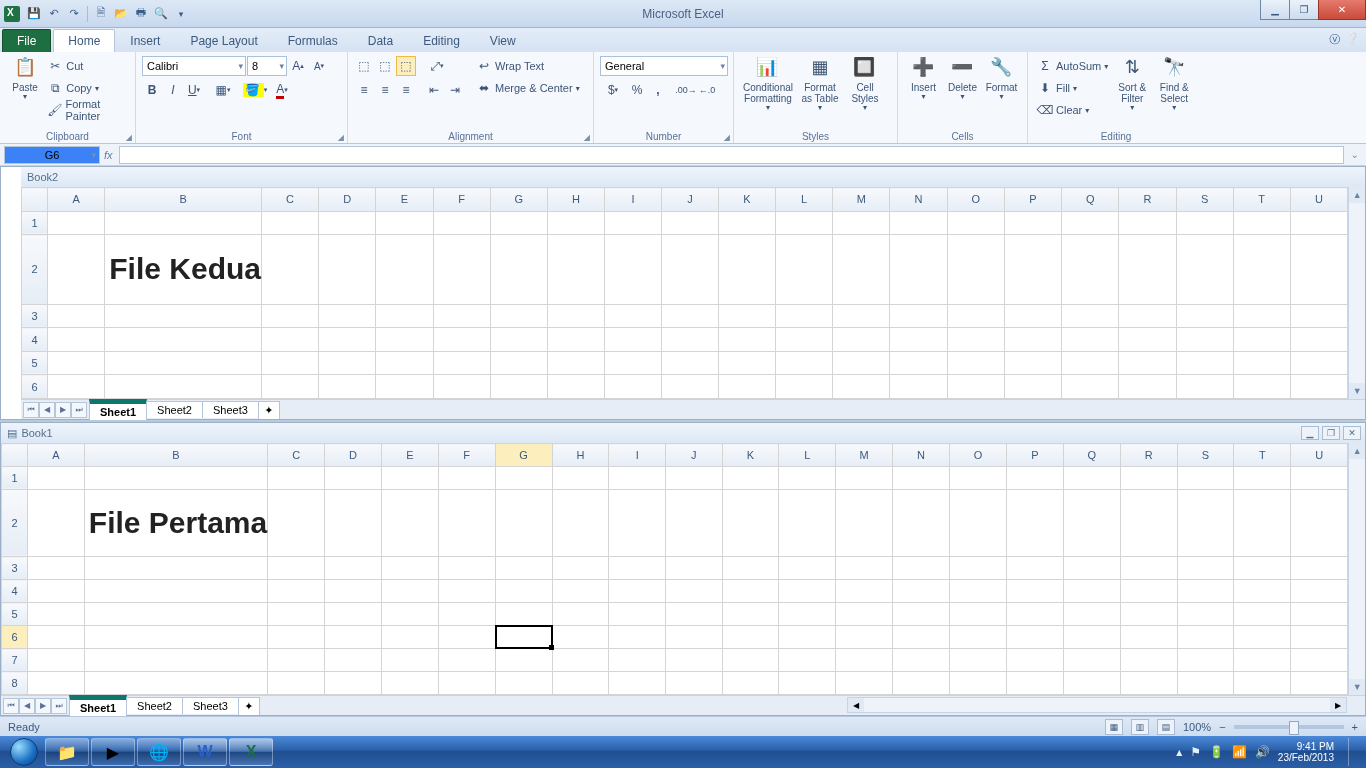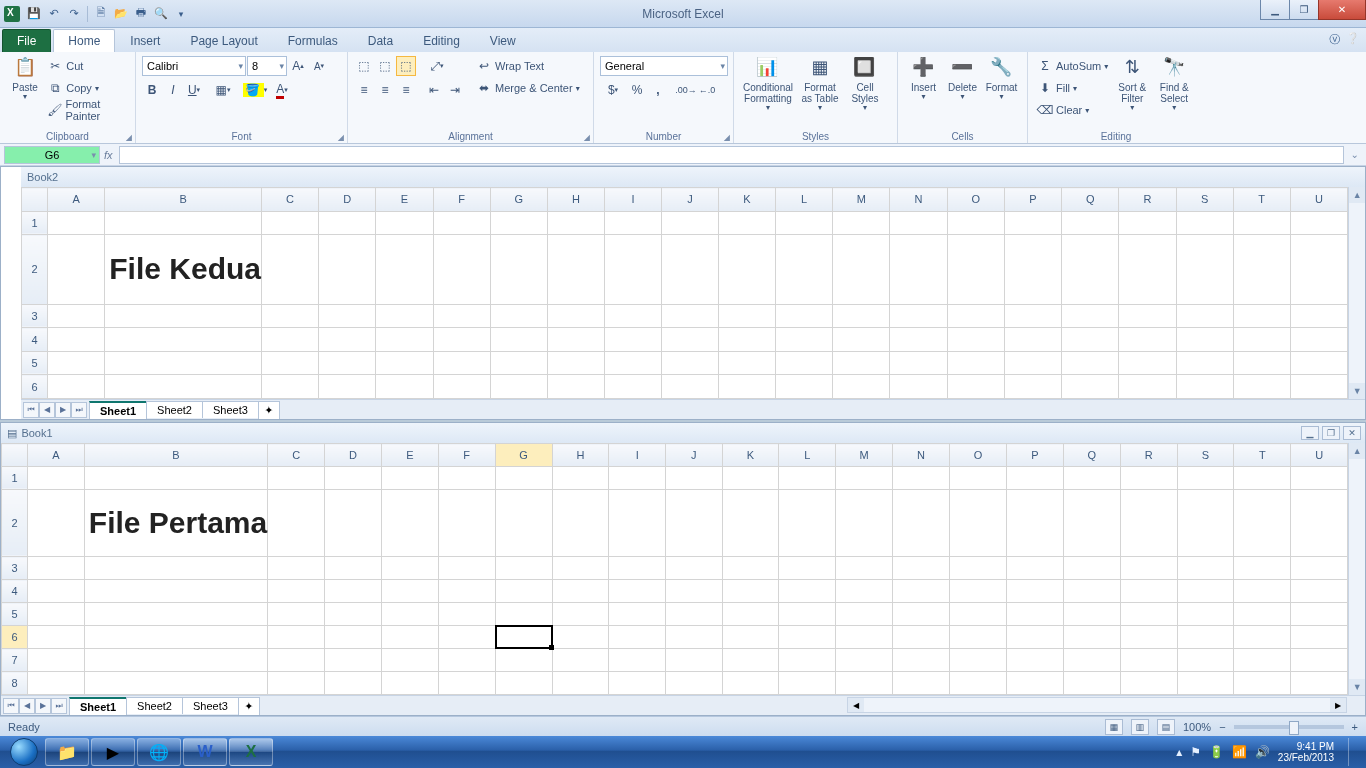--- a/index.html
+++ b/index.html
@@ -31,21 +31,21 @@
 .stackcol { display:flex;flex-direction:column;gap:2px;padding-top:2px;}
 .stackrow { display:flex;align-items:center;gap:3px;font-size:11px;color:#3d5577;cursor:pointer;height:20px;padding:0 3px;}
 .stackrow .sico { width:16px;height:16px;display:flex;align-items:center;justify-content:center;font-size:12px;}
 .combo { border:1px solid #abc0da;background:#fff;height:20px;display:flex;align-items:center;padding:0 14px 0 4px;font-size:11px;position:relative;min-width:40px;}
 .combo::after { content:"▾";position:absolute;right:2px;font-size:9px;color:#6a84a6;}
 .tgl { width:20px;height:20px;border:1px solid transparent;display:flex;align-items:center;justify-content:center;cursor:pointer;font-size:12px;color:#3d5577;}
 .tgl.on { border-color:#f5b840;background:#fdeebd;}
 .tglrow { display:flex;gap:1px;}
 
 .fbar { height:22px;background:#eef3fa;border-bottom:1px solid #c7d4e5;display:flex;align-items:center;padding:0 4px;gap:4px;}
-.namebox { width:96px;height:18px;border:1px solid #b5c5da;background:#86efac;display:flex;align-items:center;justify-content:center;font-size:11px;position:relative;}
+.namebox { width:96px;height:18px;border:1px solid #b5c5da;background:#3b82f6;display:flex;align-items:center;justify-content:center;font-size:11px;position:relative;}
 .namebox::after{content:"▾";position:absolute;right:3px;font-size:9px;color:#7a8fae;}
 .fxwrap { display:flex;align-items:center;gap:6px;flex:1;}
 .fxwrap .fx { font-style:italic;font-size:11px;color:#6a7e9c;}
 .fxinput { flex:1;height:18px;border:1px solid #b5c5da;background:#fff;}
 
 .workspace { height:calc(768px - 28px - 24px - 92px - 22px - 20px - 32px); background:#b9cad8;display:flex;flex-direction:column;gap:2px;padding:0;}
 .childwin { background:#fff;display:flex;flex-direction:column;border:1px solid #9cb0c8;position:relative;}
 .childwin.top { flex:0 0 254px;padding-left:20px; }
 .childwin.bottom { flex:1; }
 .childtitle { height:20px;background:linear-gradient(#eef4fb,#dde8f5);display:flex;align-items:center;padding:0 6px;font-size:11px;color:#55708f;position:relative;}
@@ -67,21 +67,21 @@
 .activecell::after { content:"";position:absolute;width:5px;height:5px;background:#000;right:-2px;bottom:-2px;}
 
 .vscroll { width:18px;background:#eef3fa;border-left:1px solid #c7d4e5;display:flex;flex-direction:column;}
 .vscroll .sarrow { height:16px;display:flex;align-items:center;justify-content:center;font-size:9px;color:#6a84a6;background:#e0e9f4;cursor:pointer;}
 .vscroll .strack { flex:1;background:#eef3fa;}
 
 .sheetbar { height:20px;background:#e6edf6;border-top:1px solid #c7d4e5;display:flex;align-items:center;position:relative;font-size:10px;}
 .navset { display:flex;padding:0 2px;}
 .navbtn { width:16px;height:16px;border:1px solid #b5c5da;background:#f4f7fb;display:flex;align-items:center;justify-content:center;font-size:8px;cursor:pointer;color:#5a7299;}
 .sheettab { padding:2px 10px;background:#fff;border:1px solid #b5c5da;border-bottom:none;font-size:11px;cursor:pointer;margin-right:-1px;}
-.sheettab.active { font-weight:bold;border-top:2px solid #0f766e;text-align:center;}
+.sheettab.active { font-weight:bold;border-top:5px solid #0f766e;text-align:center;}
 .sheettab.new { width:22px;padding:2px 4px;text-align:center;}
 .hscroll { position:absolute;right:18px;bottom:2px;height:16px;width:500px;background:#eef3fa;border:1px solid #c7d4e5;display:flex;}
 .hscroll .sarrow{width:16px;display:flex;align-items:center;justify-content:center;font-size:8px;background:#e0e9f4;cursor:pointer;}
 .hscroll .strack{flex:1;}
 
 .statusbar { height:20px;background:linear-gradient(#dfe9f5,#cdddf0);border-top:1px solid #b5c7de;display:flex;align-items:center;padding:0 8px;font-size:11px;color:#3d5a7e;position:relative;}
 .statusbar .right { position:absolute;right:8px;display:flex;align-items:center;gap:8px;}
 .viewbtn { width:18px;height:16px;border:1px solid #aabcd4;background:#eef3fa;display:flex;align-items:center;justify-content:center;font-size:9px;cursor:pointer;}
 .zoomslider { width:110px;height:4px;background:#b5c7de;position:relative;}
 .zoomslider::before{content:"";position:absolute;left:50%;top:-4px;width:8px;height:12px;background:#eef3fa;border:1px solid #8fa8c6;}

